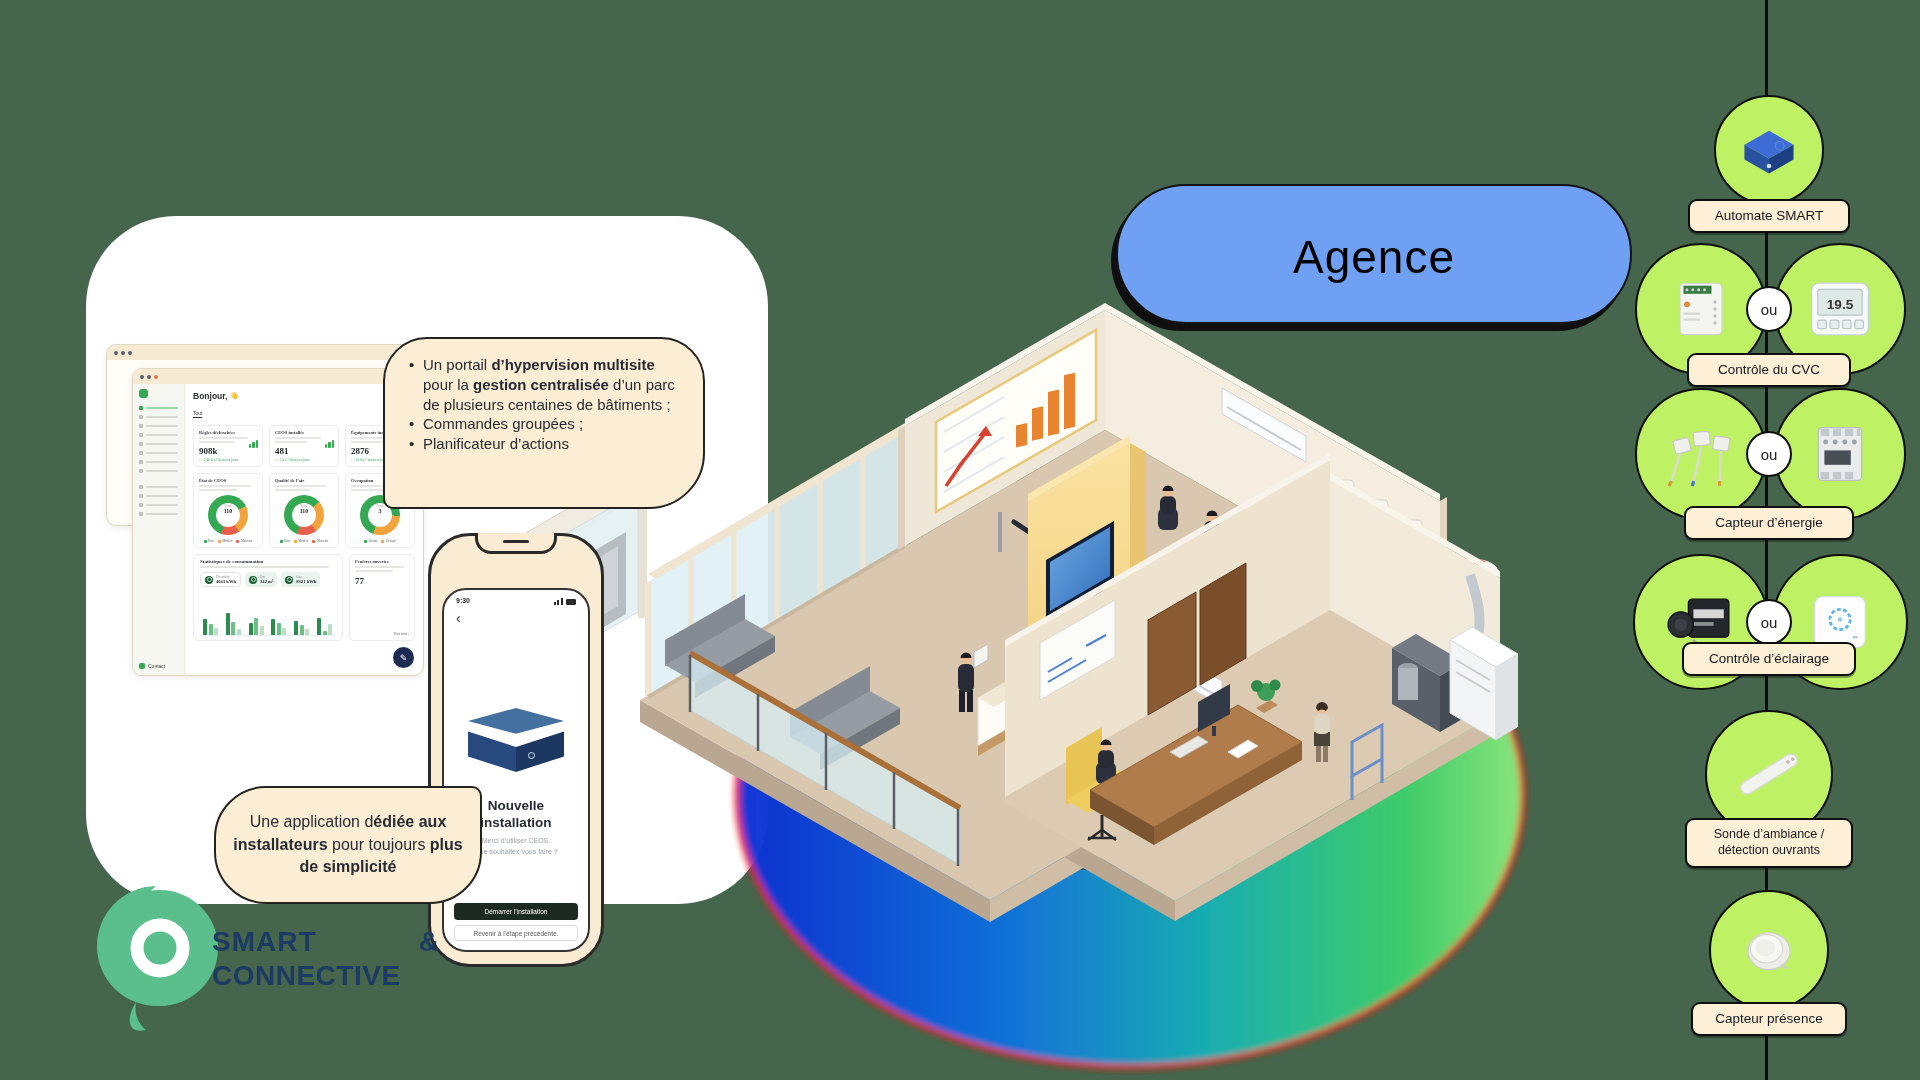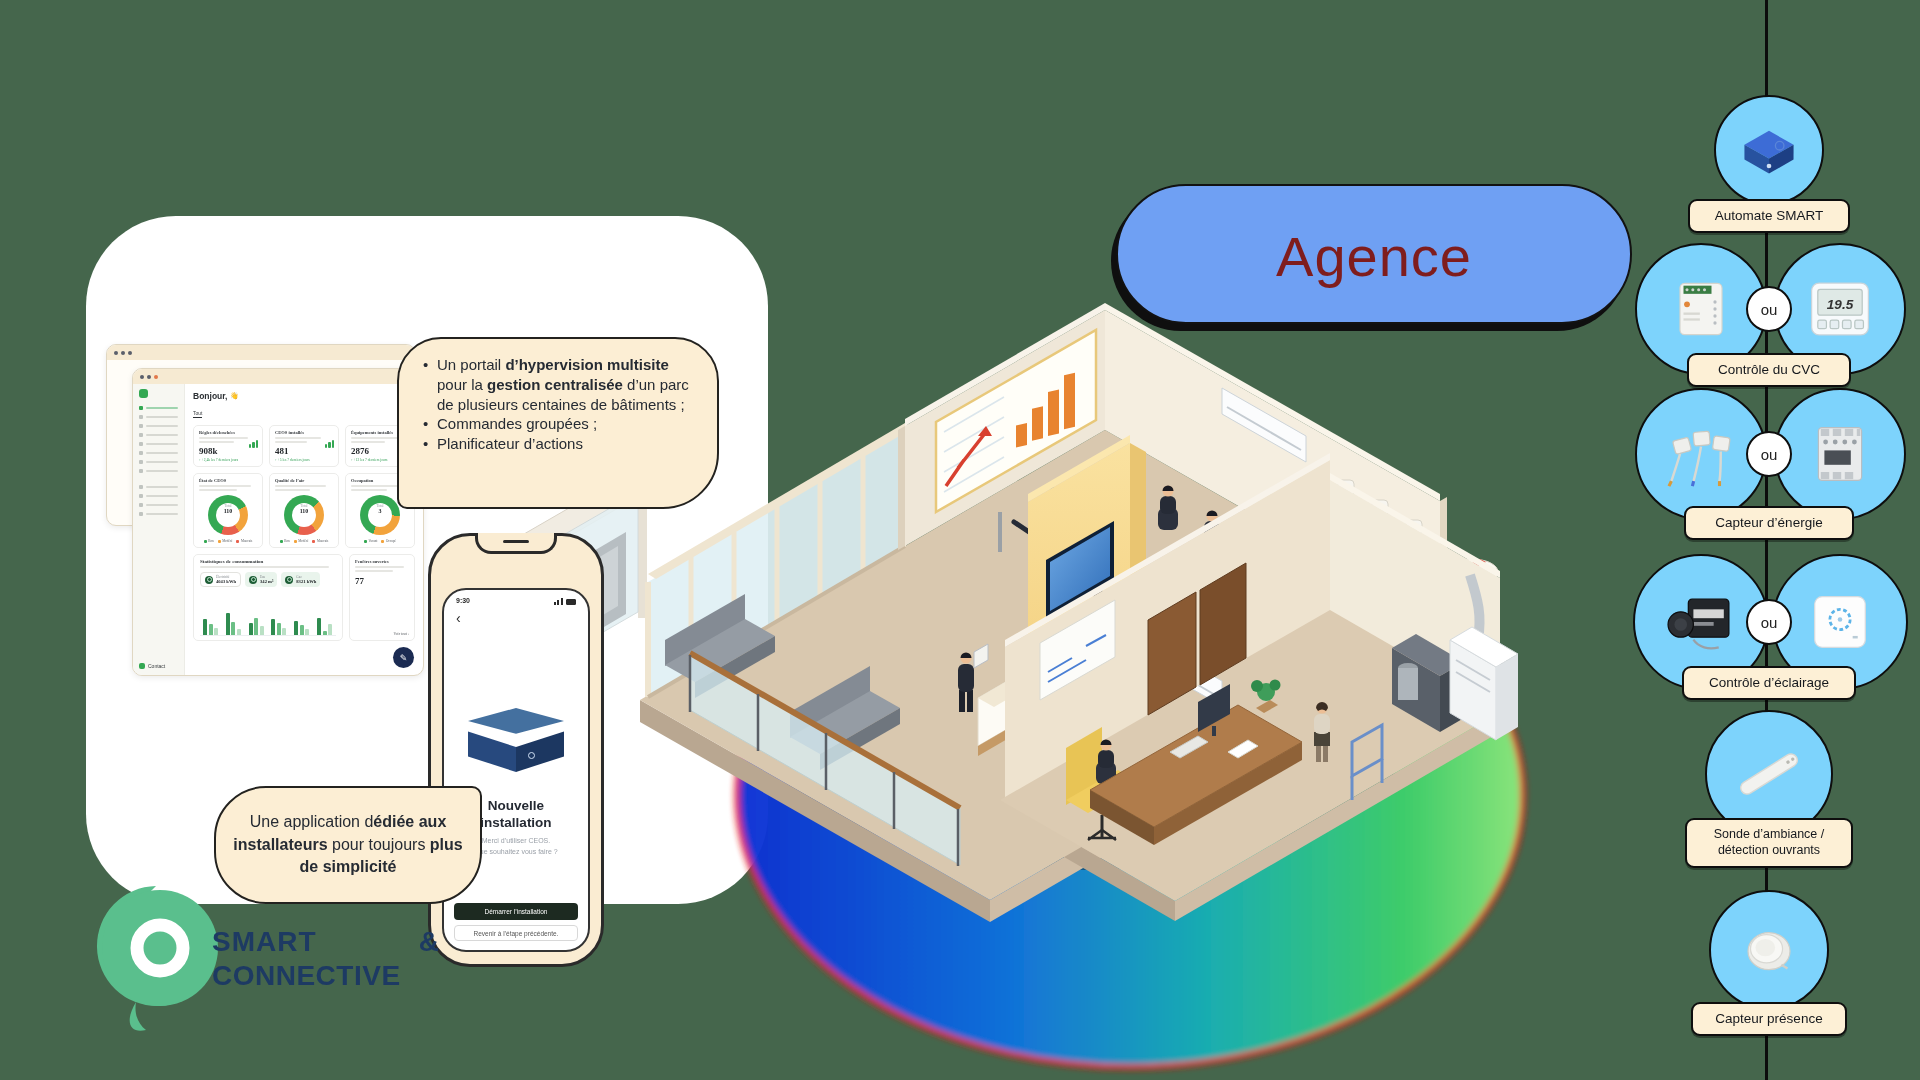--- a/index.html
+++ b/index.html
@@ -1,39 +1,39 @@
 <!DOCTYPE html>
 <html><head>
 <meta charset="utf-8">
 <style>
   html,body{margin:0;padding:0;}
   body{width:1920px;height:1080px;position:relative;overflow:hidden;
        background:#45664C;font-family:"Liberation Sans",sans-serif;}
   .abs{position:absolute;}
   
   .vline{position:absolute;left:1765px;top:0;width:3px;height:1080px;background:#0c0c0c;}
-  .dev-circle{position:absolute;background:#7dd3fc;border:2px solid #0e0e0e;border-radius:50%;
-              display:flex;align-items:center;justify-content:center;font-style:italic;}
+  .dev-circle{position:absolute;background:#bef264;border:2px solid #0e0e0e;border-radius:50%;
+              display:flex;align-items:center;justify-content:center;}
   .ou-circle{position:absolute;background:#fff;border:2px solid #0e0e0e;border-radius:50%;
              width:42px;height:42px;display:flex;align-items:center;justify-content:center;
              font-size:15px;color:#222;z-index:5;}
   .dev-pill{position:absolute;background:#fdf0d6;border:2px solid #0e0e0e;border-radius:9px;
             color:#15181d;font-size:13.5px;display:flex;align-items:center;justify-content:center;
             text-align:center;line-height:1.25;z-index:6;box-shadow:0 2px 0 rgba(0,0,0,.35);}
   
   .title-pill{position:absolute;left:1116px;top:184px;width:512px;height:136px;border-radius:70px;
               background:#6fa0f3;border:2px solid #121212;box-shadow:-5px 7px 0 #0f0f0f;
               display:flex;flex-direction:column;align-items:center;justify-content:center;z-index:30;}
-  .title-pill div{font-size:56px;color:#7f1d1d;line-height:60px;letter-spacing:1px;margin-top:6px;}
+  .title-pill div{font-size:46px;color:#000000;line-height:60px;letter-spacing:1px;margin-top:6px;}
   
   .big-card{position:absolute;left:86px;top:216px;width:682px;height:688px;background:#ffffff;
             border-radius:90px;z-index:1;}
   
   .callout{position:absolute;background:#fceed4;border:2px solid #23221f;color:#262b33;z-index:40;}
-  .callout1{left:397px;top:337px;width:322px;height:172px;border-radius:44px 44px 56px 10px;
+  .callout1{left:383px;top:337px;width:322px;height:172px;border-radius:44px 44px 56px 10px;
             padding:16px 20px 10px 22px;box-sizing:border-box;font-size:15px;line-height:1.32;}
   .callout1 ul{margin:0;padding:0 0 0 16px;list-style:none;}
   .callout1 li{position:relative;}
   .callout1 li::before{content:"•";position:absolute;left:-14px;}
   .callout2{left:214px;top:786px;width:268px;height:118px;border-radius:52px 10px 52px 52px;
             padding:18px 14px;box-sizing:border-box;font-size:16px;line-height:1.42;text-align:center;
             display:flex;align-items:center;justify-content:center;}
   .bold{font-weight:bold;}
   
   .win{position:absolute;background:#fff;border:1px solid #e0d7c2;border-radius:10px;overflow:hidden;z-index:3;
@@ -824,21 +824,21 @@
     <span>ou</span>
   </div>
 <div class="dev-circle" style="left:1772px;top:554px;width:132px;height:132px;z-index:4;">
   <svg width="76" height="76" viewBox="0 0 60 60">
     <rect x="10" y="10" width="40" height="40" rx="6" fill="#fdfdfd" stroke="#d5dbe0"></rect>
     <circle cx="30" cy="28" r="8" fill="none" stroke="#5db4e8" stroke-width="2.2" stroke-dasharray="3 2"></circle>
     <circle cx="30" cy="28" r="1.8" fill="#9cc9e8"></circle>
     <path d="M40,42 l4,0" stroke="#b9cbd6" stroke-width="2"></path>
   </svg>
 </div>
-<div class="dev-pill" style="left:1682px;top:666px;width:170px;height:30px;">
+<div class="dev-pill" style="left:1682px;top:642px;width:170px;height:30px;">
   <span>Contrôle d’éclairage</span>
 </div>
 
 <div class="dev-circle" style="left:1705px;top:710px;width:124px;height:124px;z-index:4;">
   <svg width="84" height="84" viewBox="0 0 60 60">
     <g transform="translate(30,30) rotate(-32)">
       <rect x="-23" y="-4.5" width="46" height="9" rx="4.5" fill="#f2f2ef" stroke="#d9d9d4"></rect>
       <circle cx="16" cy="0" r="1.2" fill="#b9b9b2"></circle>
         <circle cx="20" cy="0" r="1.2" fill="#b9b9b2"></circle>
     </g>

